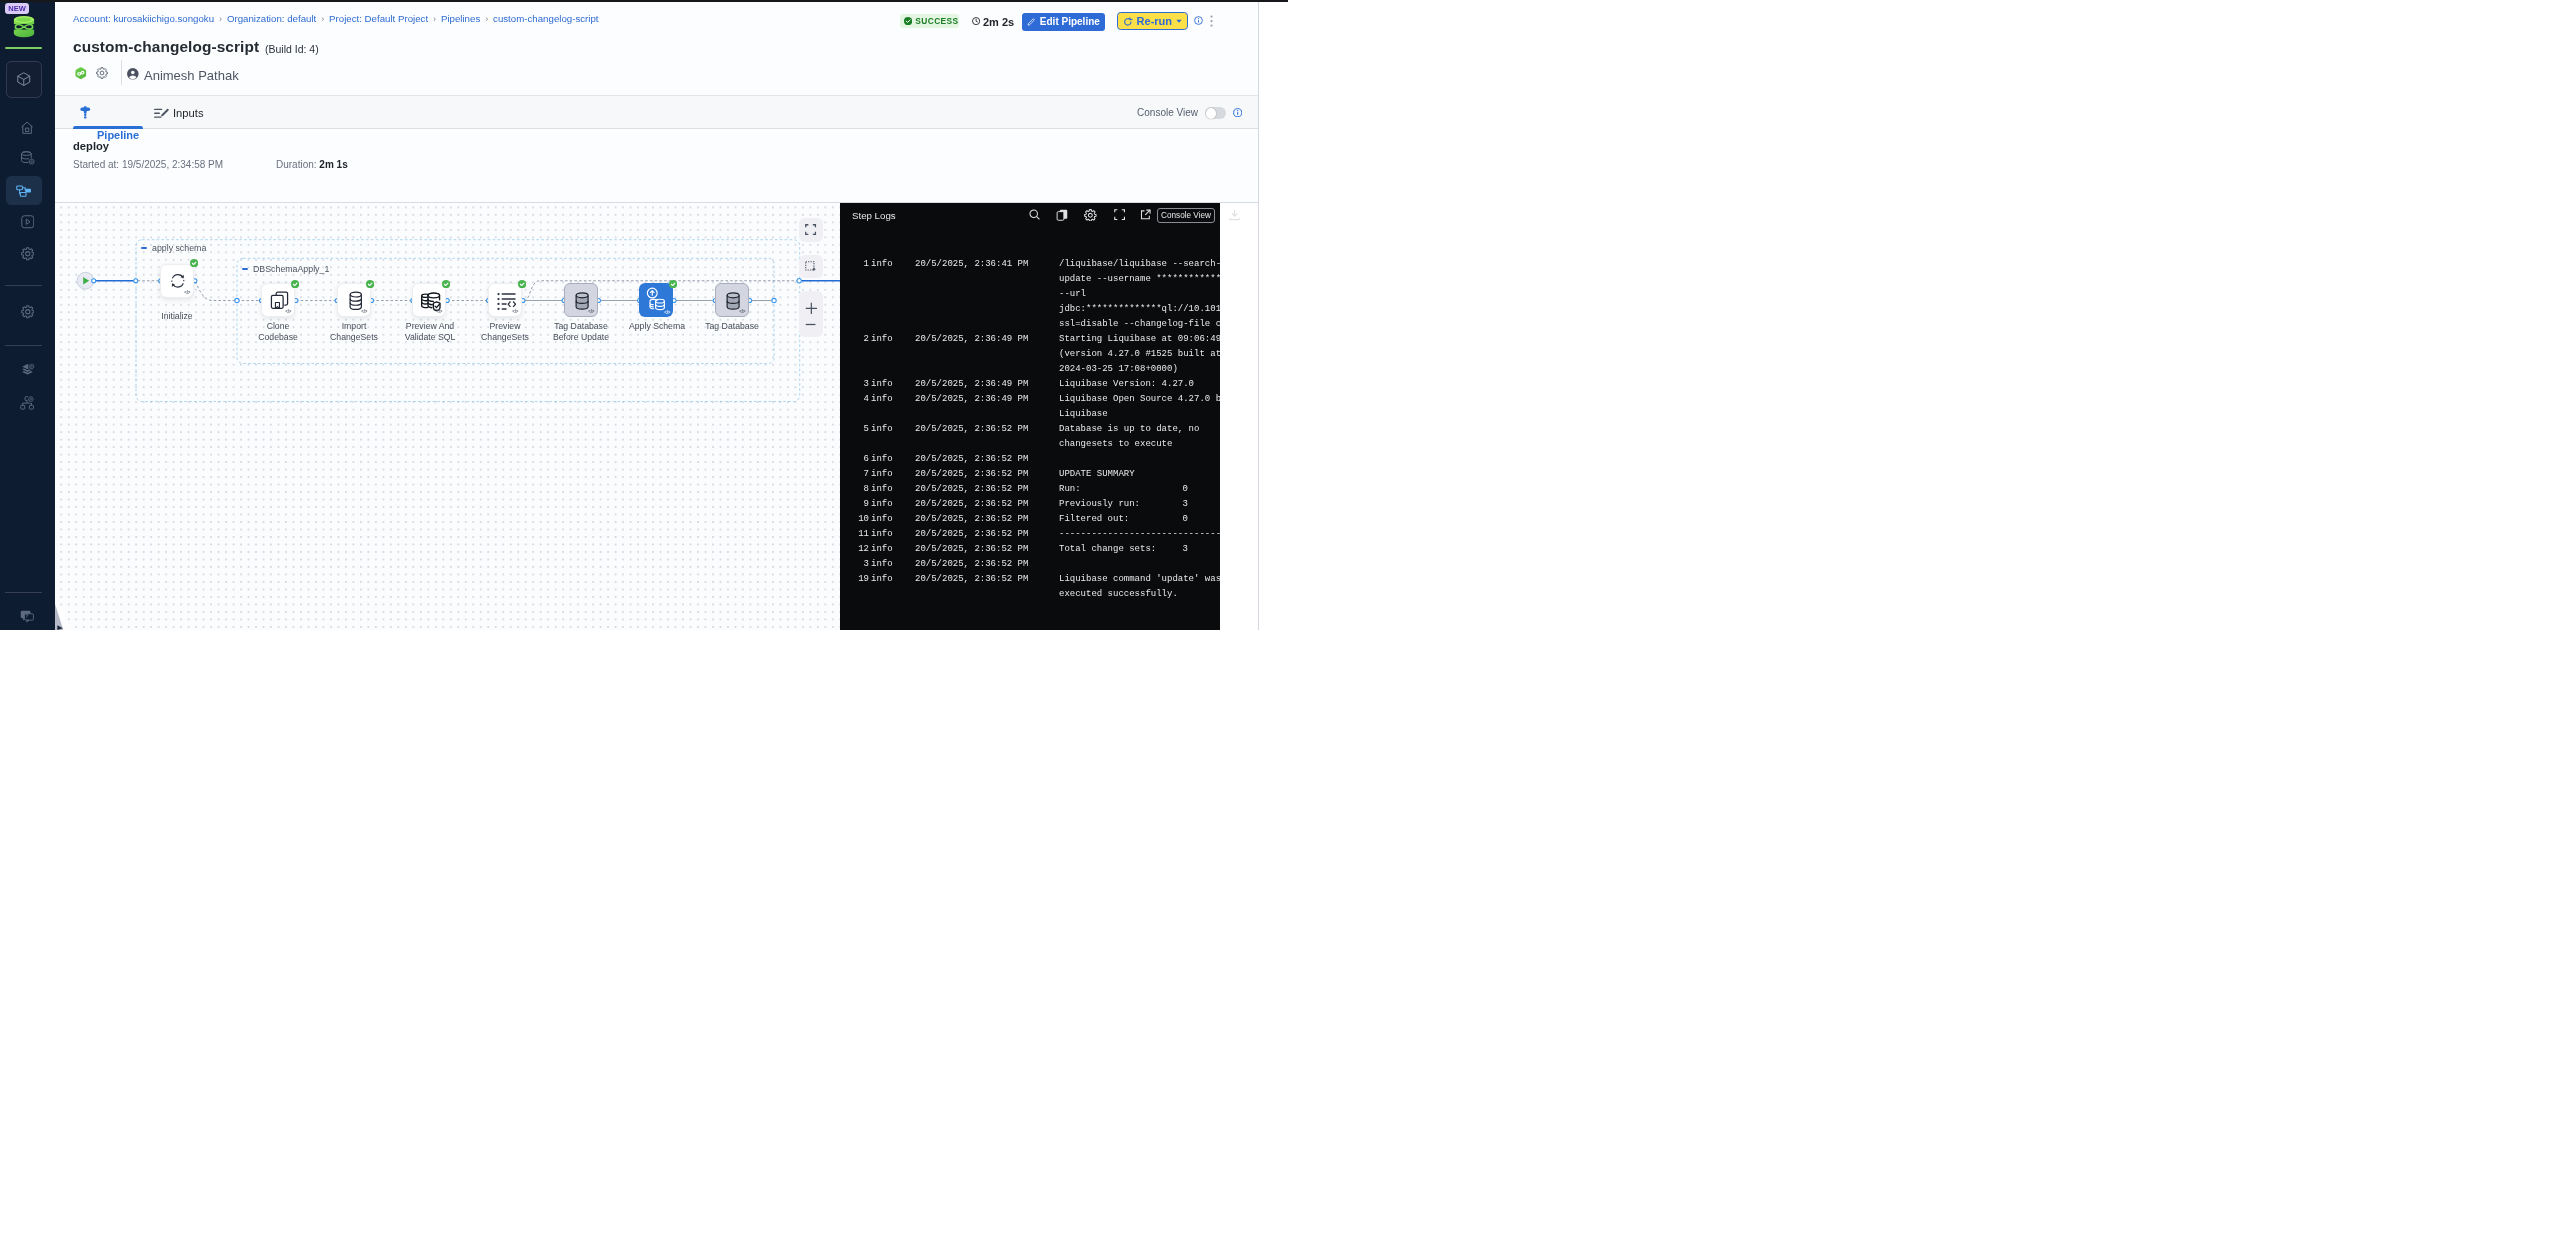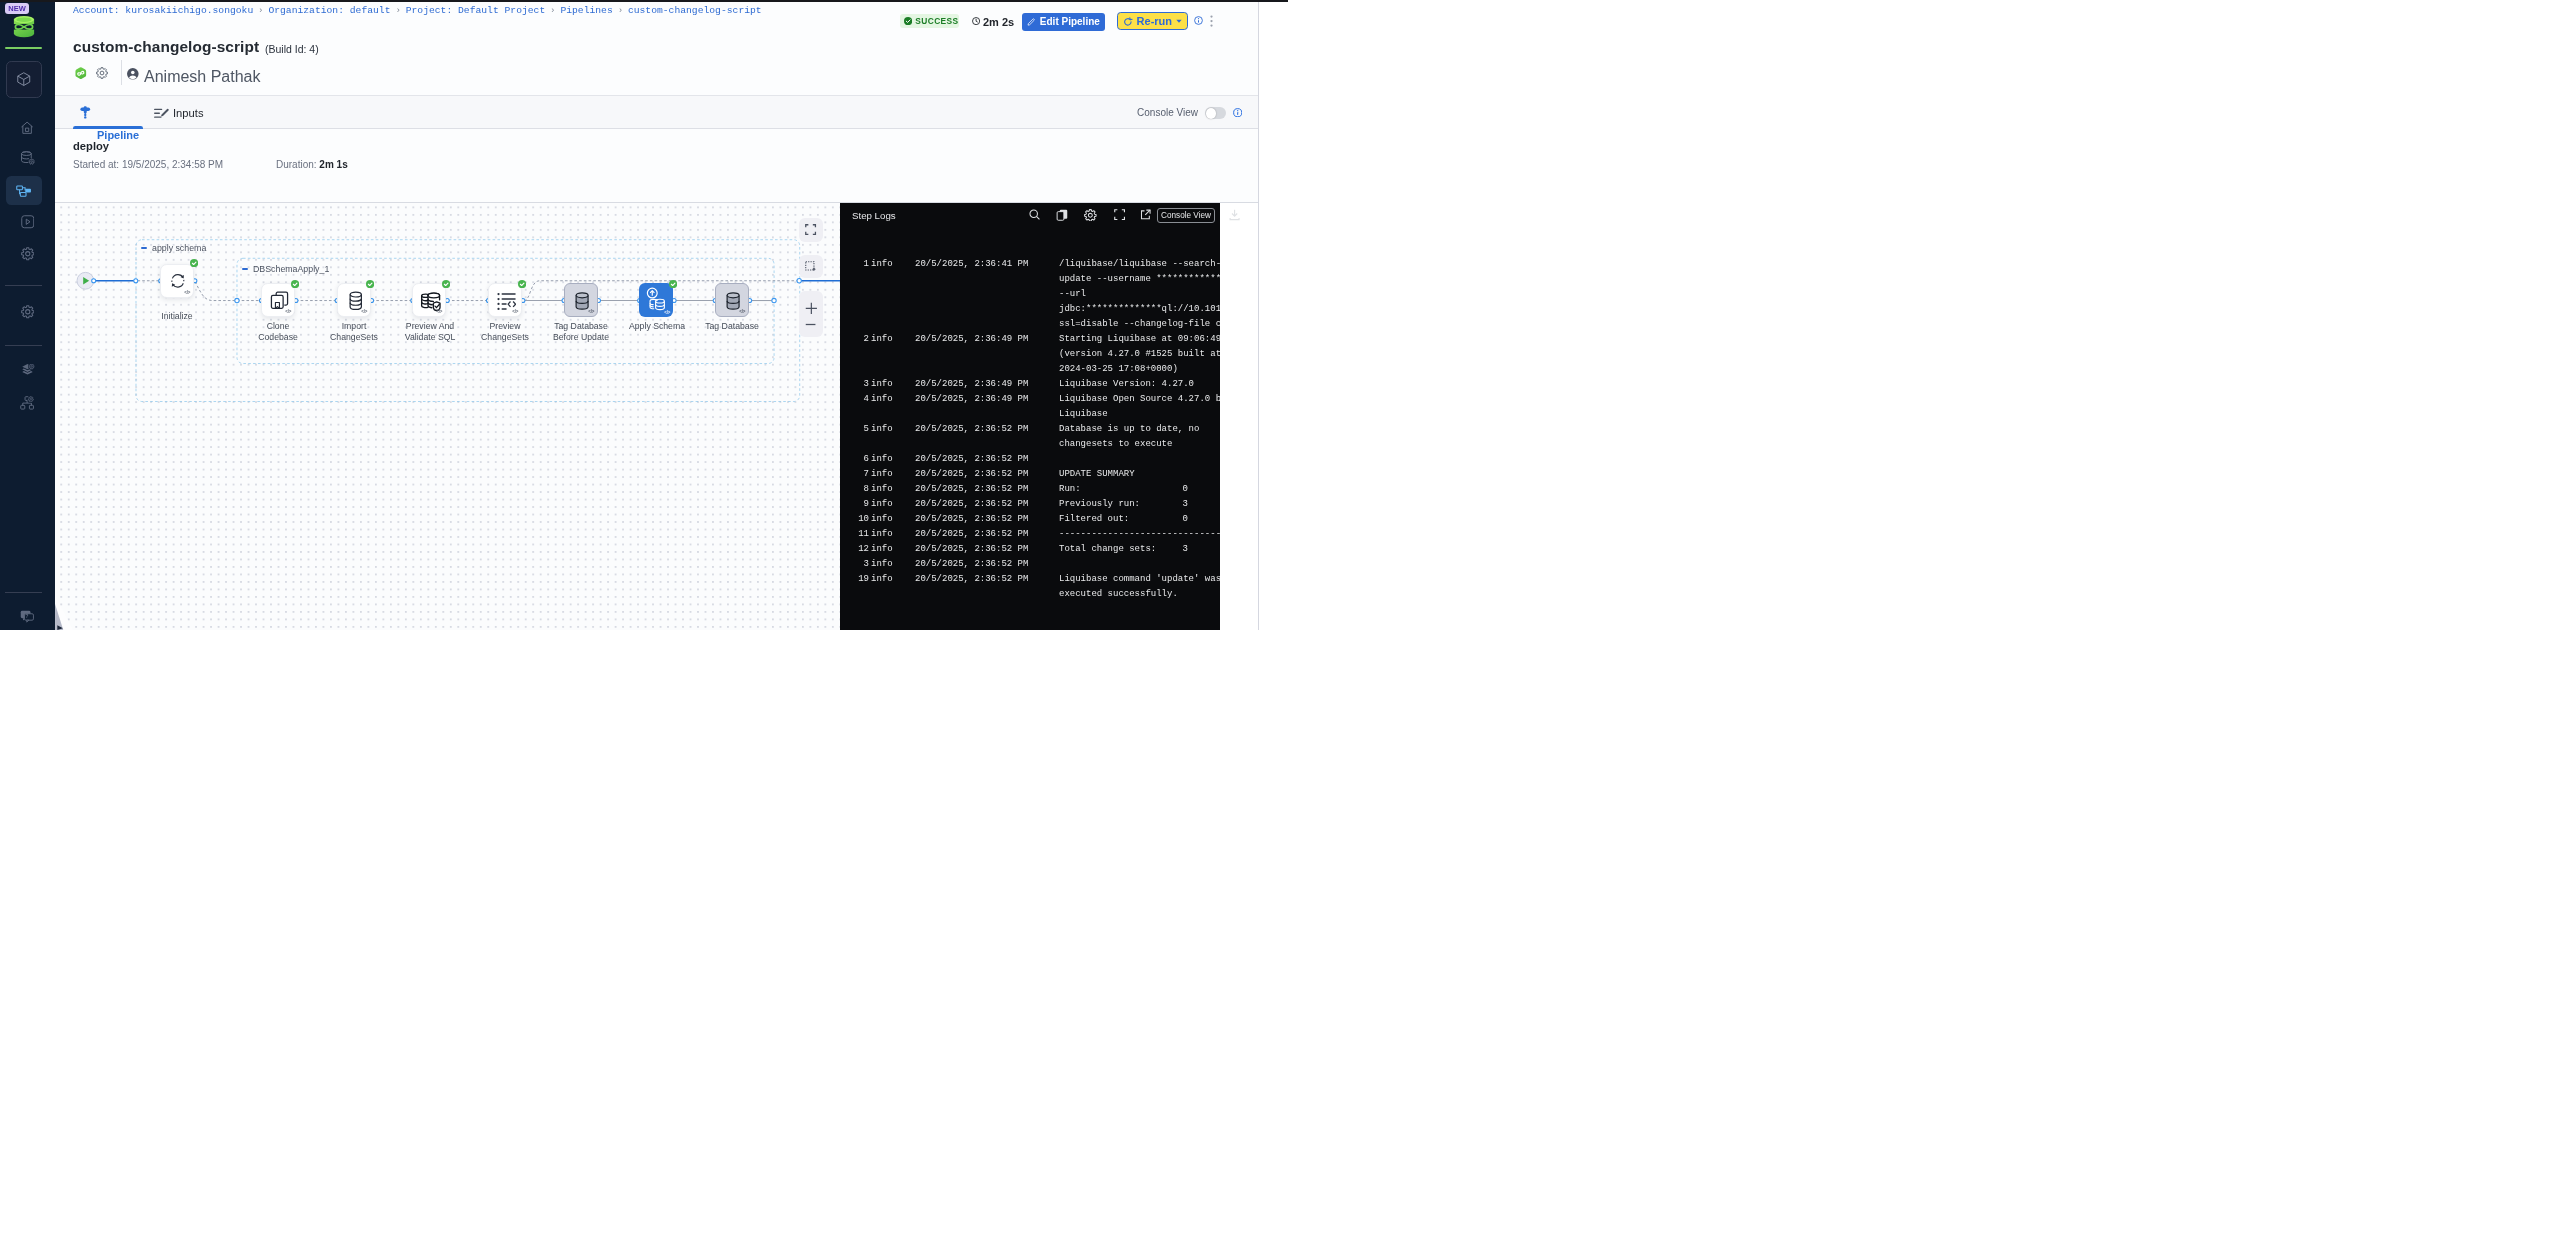--- a/index.html
+++ b/index.html
@@ -14,27 +14,27 @@
   #sidebar { left:0; top:0; width:55px; height:630px; background:#0d1c30; }
   .sideicon { position:absolute; left:0; width:55px; display:flex; justify-content:center; color:#5f6a80; }
   #newbadge { position:absolute; left:5.1px; top:2.6px; width:24px; height:11px; background:#d9cbf6; border-radius:3px; color:#4f2dab; font-size:7.5px; font-weight:bold; display:flex; align-items:center; justify-content:center; letter-spacing:0.1px; }
   #greenbar { position:absolute; left:5.2px; top:47px; width:37px; height:2.4px; background:#7bce62; border-radius:1.5px; }
   #modtile { position:absolute; left:6px; top:61px; width:36px; height:37px; background:#141e33; border:0.7px solid #313a50; border-radius:5.2px; display:flex; align-items:center; justify-content:center; }
   #seltile { position:absolute; left:5.7px; top:176px; width:36px; height:29.4px; background:#1d3049; border-radius:5.2px; display:flex; align-items:center; justify-content:center; }
   .sdivider { position:absolute; left:5.2px; width:37px; height:0.7px; background:#353e52; }
 
   
   #header { left:55px; top:1.9px; width:1203px; height:93px; background:#fcfdfe; }
-  #crumbs { position:absolute; left:73px; top:5px; font-size:9.7px; color:#9aa3b0; white-space:nowrap;font-family:Liberation Mono, monospace; }
+  #crumbs { position:absolute; left:73px; top:13px; font-size:9.7px; color:#9aa3b0; white-space:nowrap; }
   #crumbs a { color:#2e6bd2; text-decoration:none; }
   #crumbs span.sep { display:inline-block; margin:0 4.9px; color:#7e8794; font-size:9px; }
   #title { position:absolute; left:73px; top:38px; font-size:15.4px; font-weight:bold; color:#252b33; letter-spacing:0.1px;}
   #buildid { position:absolute; left:265px; top:43px; font-size:10.5px; color:#2a313c; }
   #hdivider { position:absolute; left:121px; top:60px; width:0.7px; height:25px; background:#dcdfe5; }
-  #authname { position:absolute; left:144px; top:68px; font-size:16px; color:#4e5663; }
+  #authname { position:absolute; left:144px; top:68px; font-size:13px; color:#4e5663; }
 
   
   #successchip { position:absolute; left:900px; top:14px; width:59px; height:14px; background:#e4f6e2; border-radius:3px; display:flex; align-items:center; }
   #successchip .txt { font-size:8.4px; font-weight:bold; color:#1b7d26; letter-spacing:0.4px; margin-left:3.4px; }
   #duration { position:absolute; left:983px; top:16px; font-size:11px; font-weight:600; color:#22262c; }
   #editbtn { position:absolute; left:1022px; top:13px; width:83px; height:17.6px; background:#2f6bd6; border-radius:3px; display:flex; align-items:center; justify-content:center; gap:4.5px; color:#fff; font-size:10px; font-weight:600; }
   #rerunbtn { position:absolute; left:1117px; top:12.4px; width:71px; height:18px; background:#fde047; border:1.1px solid #2f6bd6; border-radius:3.7px; display:flex; align-items:center; justify-content:center; gap:3.7px; color:#2f6bd6; font-size:11px; font-weight:bold; }
 
   
   #tabbar { left:55px; top:95px; width:1203px; height:34px; background:#f7f8fa; border-top:0.7px solid #e3e5ea; border-bottom:0.7px solid #dddfe5; }

